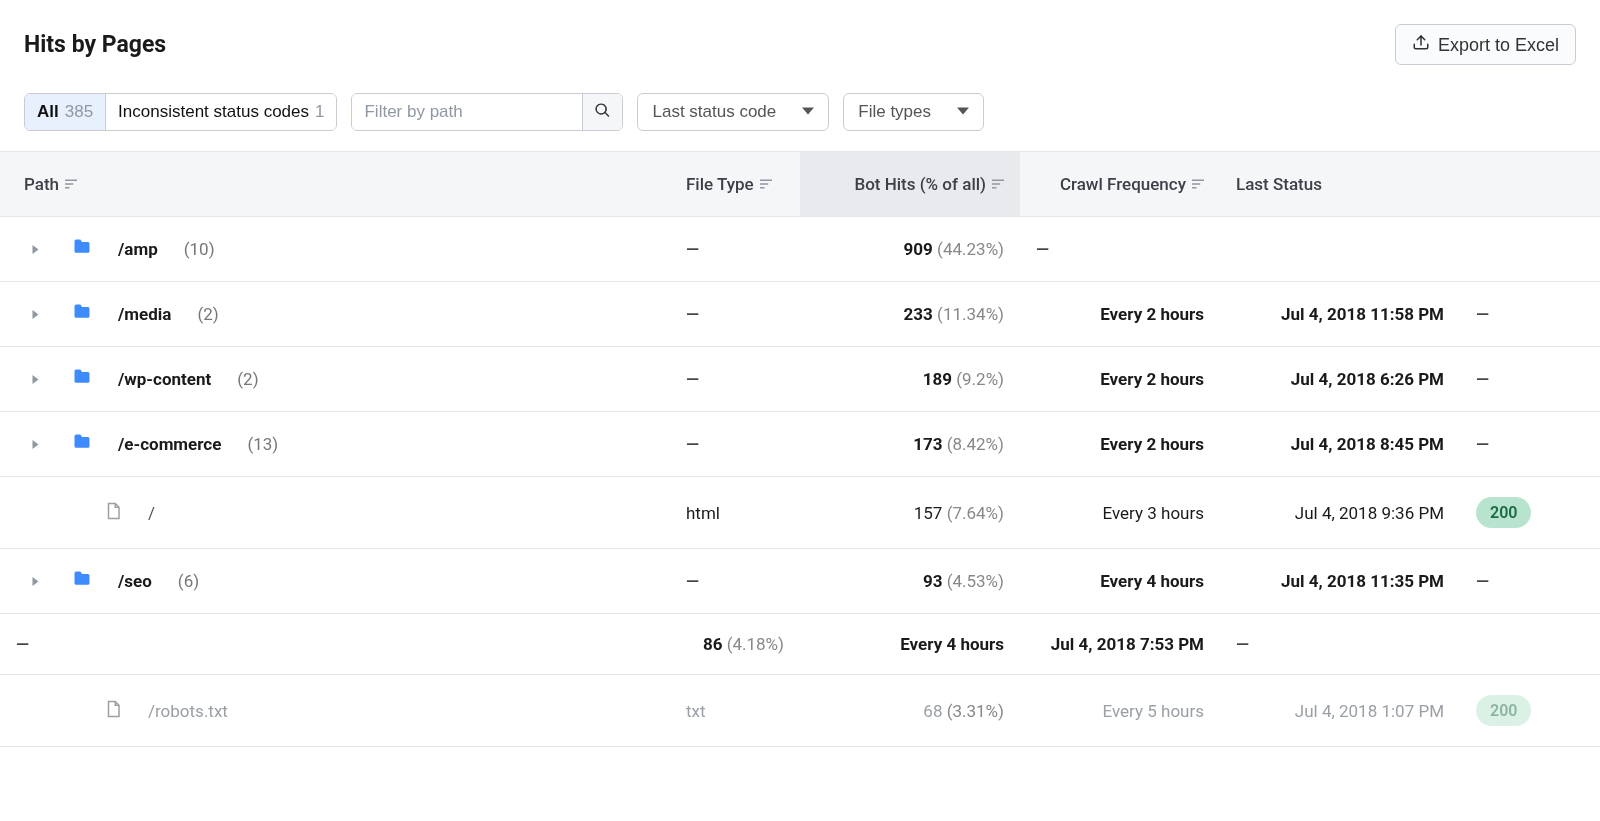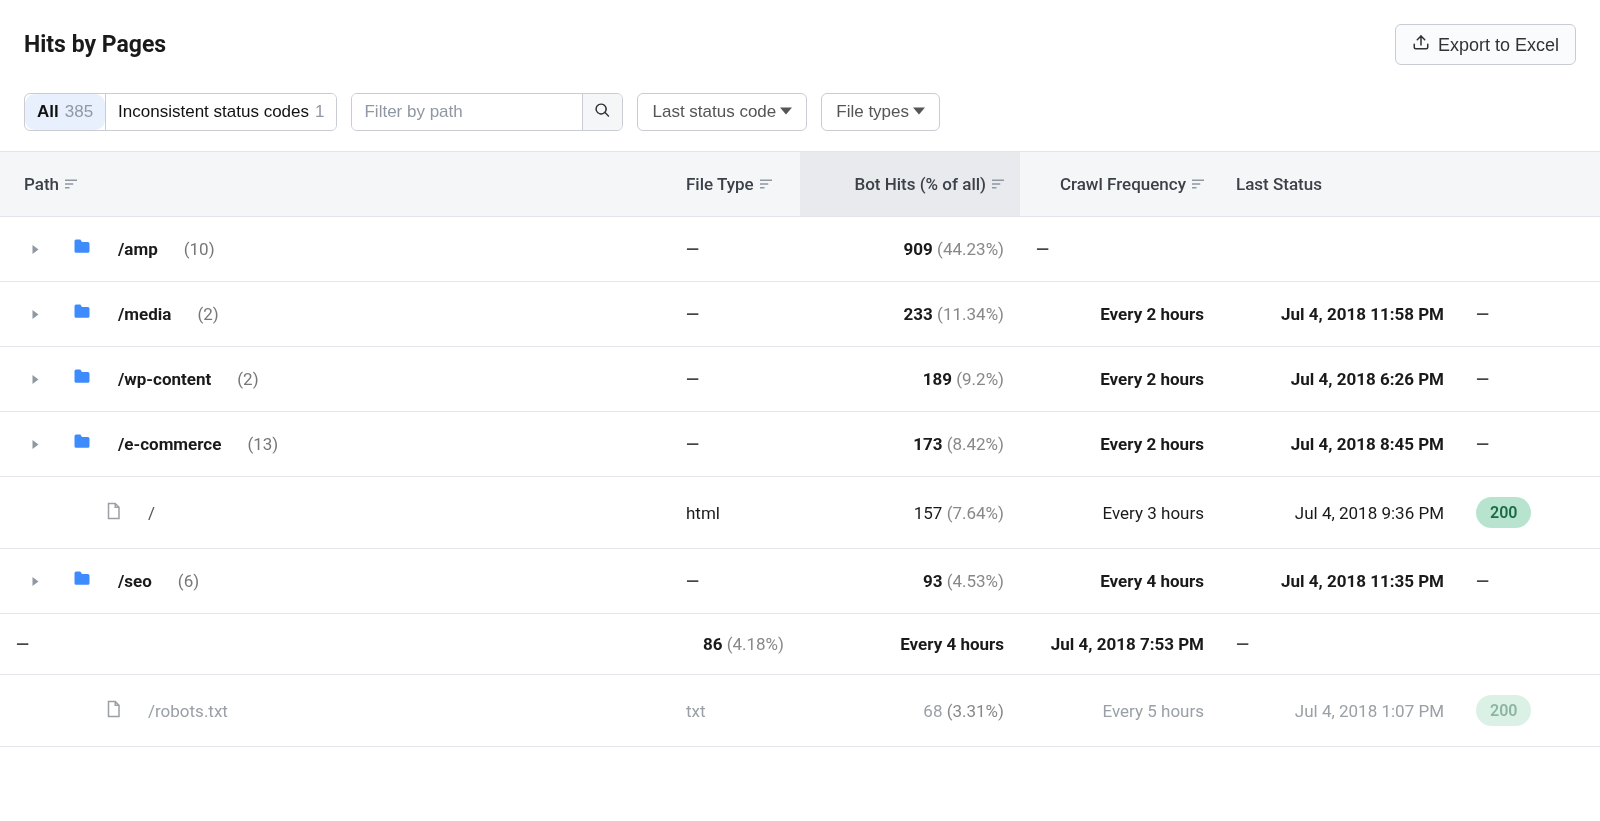--- a/index.html
+++ b/index.html
@@ -51,21 +51,20 @@
     font-size: 17px;
     border: none;
     background: #fff;
     cursor: pointer;
     display: inline-flex;
     align-items: center;
     gap: 6px;
   }
   .seg button.active {
     background: #e7f0fc;
-    border-radius: 10px;
   }
   .seg-label { font-weight: 600; color: #111; }
   .seg-count { color: #8f98a3; font-weight: 500; }
   .seg-divider { width: 1px; background: #c9cdd3; }
   .search-wrap {
     display: inline-flex;
     border: 1px solid #c9cdd3;
     border-radius: 6px;
     overflow: hidden;
   }
@@ -85,21 +84,21 @@
     width: 40px;
     display: flex;
     align-items: center;
     justify-content: center;
     cursor: pointer;
   }
   .search-btn svg { width: 17px; height: 17px; fill: #333; }
   .dropdown {
     display: inline-flex;
     align-items: center;
-    gap: 4px;
+    gap: 26px;
     border: 1px solid #c9cdd3;
     border-radius: 6px;
     padding: 8px 14px;
     font-size: 17px;
     color: #555;
     background: #fff;
     cursor: pointer;
   }
   .dropdown svg { width: 12px; height: 12px; }
 

